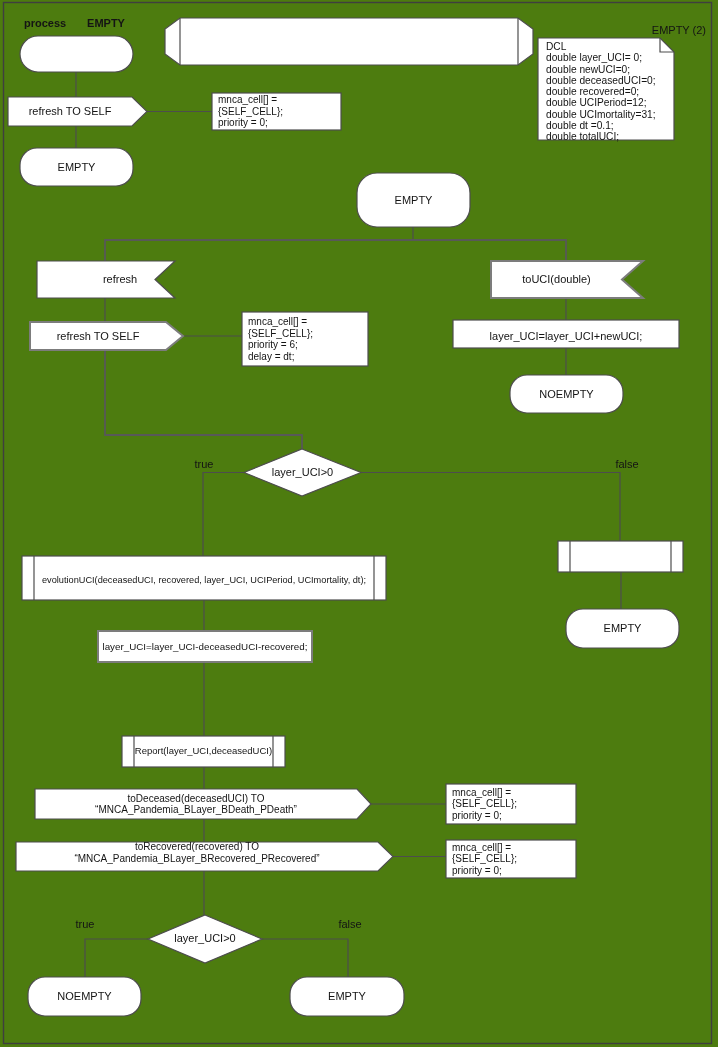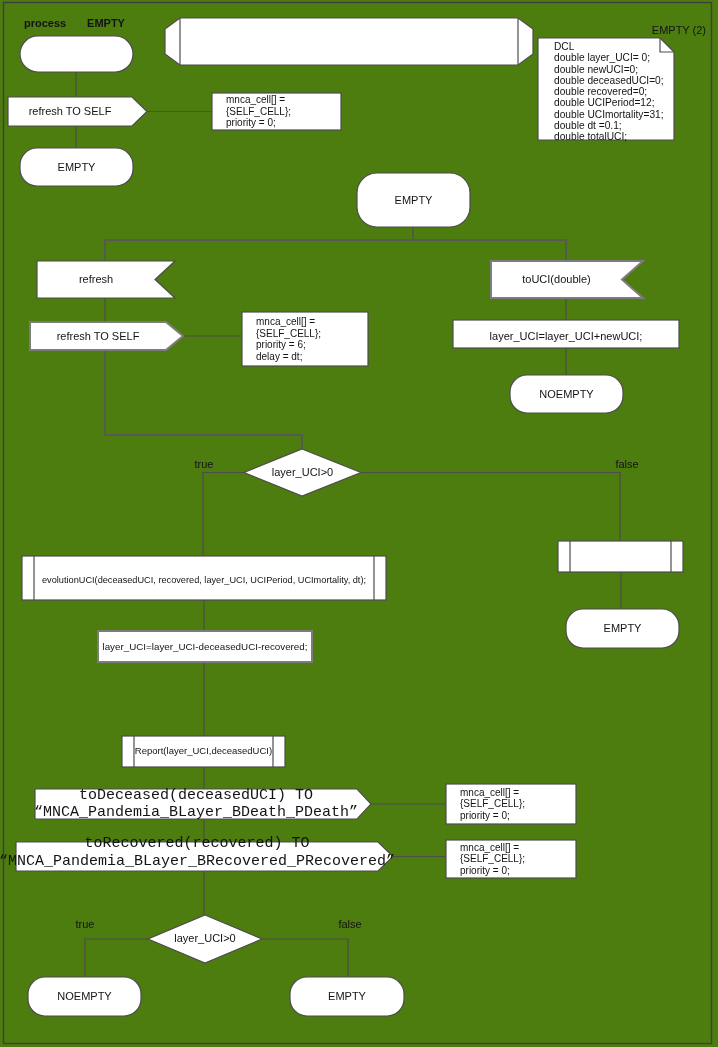--- a/index.html
+++ b/index.html
@@ -8,24 +8,24 @@
   svg.layer{position:absolute;left:0;top:0;}
   .frame{fill:none;stroke:#3f3f3f;stroke-width:1.4;}
   .shape{fill:#ffffff;stroke:#4d4d4d;stroke-width:1.2;}
   .shape2{fill:#ffffff;stroke:#7c7c7c;stroke-width:2;}
   .link{fill:none;stroke:#4d4d4d;stroke-width:1.2;}
   .link2{fill:none;stroke:#585858;stroke-width:1.8;}
   .lbl{position:absolute;font-size:11px;color:#141414;display:flex;
        align-items:center;justify-content:center;text-align:center;
        white-space:pre-line;line-height:1.15;pointer-events:none;}
   .bold{font-weight:bold;}
-  .leftal{justify-content:flex-start;text-align:left;padding-left:14px;box-sizing:border-box;}
+  .leftal{justify-content:flex-start;text-align:left;padding-left:6px;box-sizing:border-box;}
   .topal{align-items:flex-start;}
   .rightal{justify-content:flex-end;text-align:right;}
-  .fs102{font-size:15px;font-family:Liberation Mono, monospace;}
+  .fs102{font-size:10px;}
   .fs10{font-size:10px;}
   .fs98{font-size:9.8px;}
   .fs95{font-size:9.5px;}
   .fs92{font-size:9.2px;}
   .dcltext{font-size:10.2px;line-height:11.3px;}
 </style>
 </head>
 <body>
 
 <div class="page">
@@ -121,21 +121,21 @@
 double dt =0.1;
 double totalUCI;</div>
 
   <div class="lbl" style="left:8px;top:97px;width:124px;height:29px;">refresh TO SELF</div>
   <div class="lbl fs10 leftal" style="left:212px;top:93px;width:129px;height:37px;">mnca_cell[] = {SELF_CELL};
 priority = 0;</div>
   <div class="lbl" style="left:20px;top:148px;width:113px;height:38px;">EMPTY</div>
 
   <div class="lbl" style="left:357px;top:173px;width:113px;height:54px;">EMPTY</div>
 
-  <div class="lbl" style="left:37px;top:261px;width:118px;height:37px;">refresh</div>
+  <div class="lbl" style="left:37px;top:261px;width:118px;height:37px;padding-left:24px;">refresh</div>
   <div class="lbl" style="left:30px;top:322px;width:136px;height:28px;">refresh TO SELF</div>
   <div class="lbl fs10 leftal" style="left:242px;top:312px;width:126px;height:54px;">mnca_cell[] = {SELF_CELL};
 priority = 6;
 delay = dt;</div>
 
   <div class="lbl" style="left:491px;top:261px;width:131px;height:37px;">toUCI(double)</div>
   <div class="lbl" style="left:453px;top:320px;width:226px;height:32px;">layer_UCI=layer_UCI+newUCI;</div>
   <div class="lbl" style="left:510px;top:375px;width:113px;height:38px;">NOEMPTY</div>
 
   <div class="lbl" style="left:245px;top:466px;width:115px;height:13px;">layer_UCI&gt;0</div>

